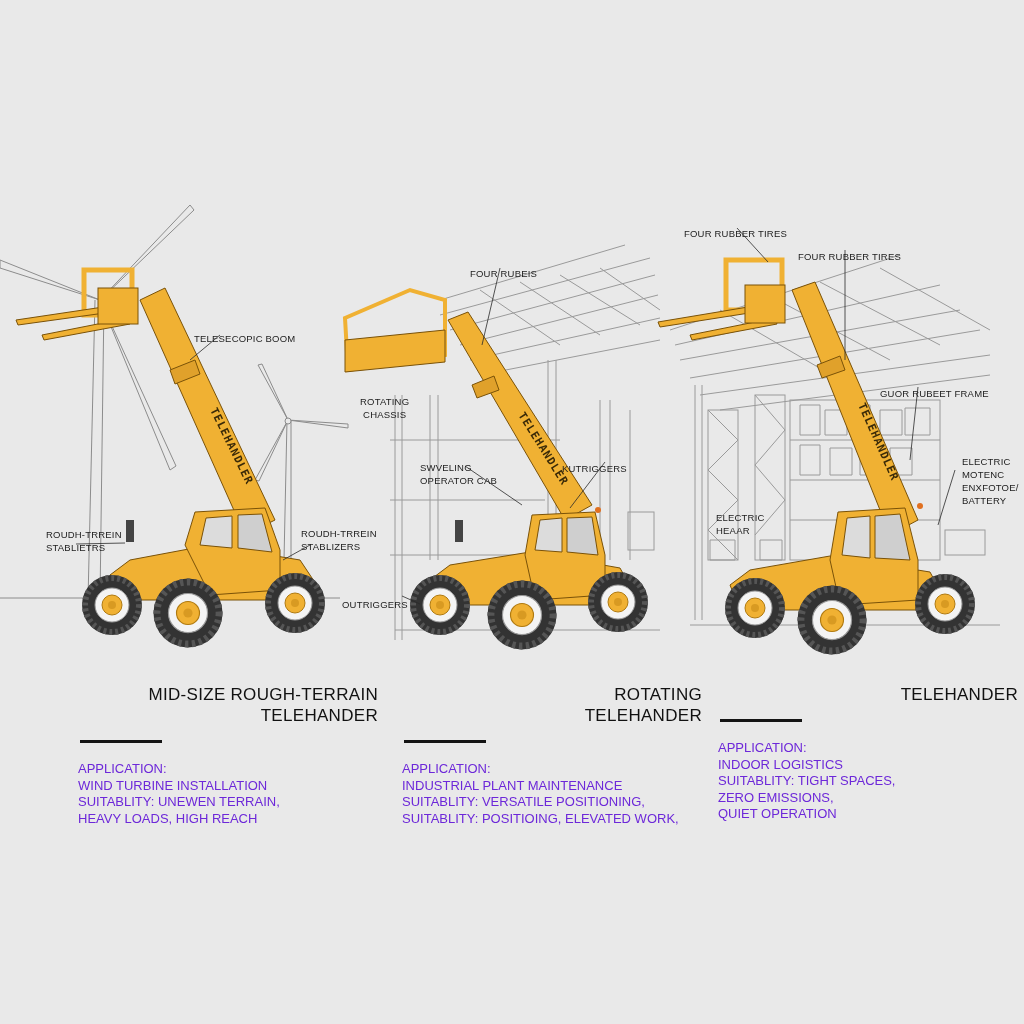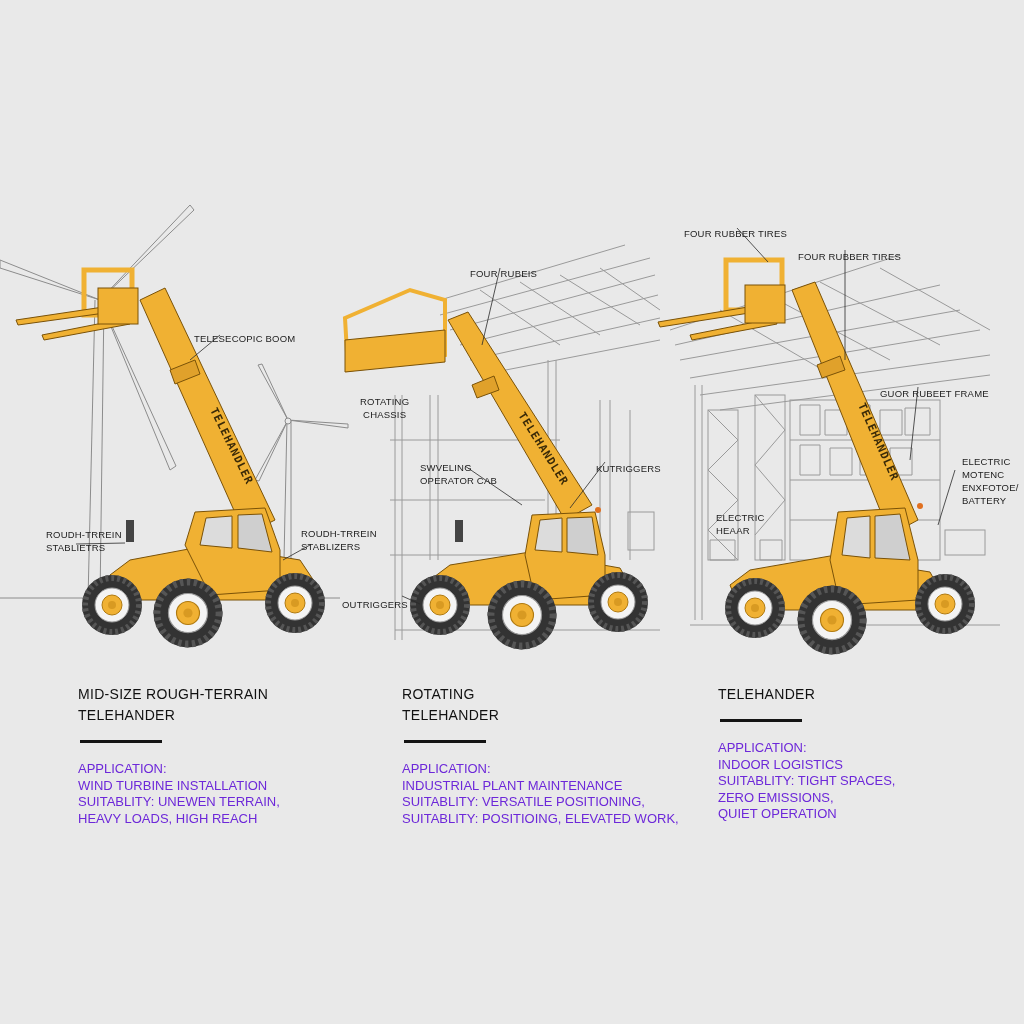--- a/index.html
+++ b/index.html
@@ -16,22 +16,22 @@
     font-size: 9.5px;
     letter-spacing: 0.2px;
     line-height: 13px;
     color: #1c1c1c;
     text-transform: uppercase;
     white-space: nowrap;
     margin-top: 12px;
   }
   .panel-text { position: absolute; top: 684px; width: 300px; }
   .panel-title {
-    font-size: 14px; font-weight: 400; letter-spacing: 0.3px;
-    line-height: 21px; color: #111; margin: 0;
+    font-size: 17px; font-weight: 400; letter-spacing: 0.3px;
+    line-height: 21px; color: #111; margin: 0; text-align: right;
   }
   .rule { width: 82px; height: 3px; background: #141414; margin: 14px 0 18px 2px; }
   .spec { font-size: 13px; line-height: 16.5px; color: #6d28d9; margin: 0; }
 </style>
 </head>
 <body>
 
 <div class="scene">
   <svg width="1024" height="660" viewBox="0 0 1024 660" xmlns="http://www.w3.org/2000/svg">
     <defs>
@@ -204,21 +204,21 @@
   <span>FOUR RUBEIS</span>
 </div>
 <div class="callout" style="left:360px; top:383px; text-align:center;">
   <div>ROTATING</div>
   <div>CHASSIS</div>
 </div>
 <div class="callout" style="left:420px; top:449px; text-align:left;">
   <div>SWVELING</div>
   <div>OPERATOR CAB</div>
 </div>
-<div class="callout" style="left:596px; top:450px;text-align:right;">
+<div class="callout" style="left:562px; top:450px;text-align:right;">
   <span>KUTRIGGERS</span>
 </div>
 
 <div class="callout" style="left:684px; top:215px;">
   <span>FOUR RUBBER TIRES</span>
 </div>
 <div class="callout" style="left:798px; top:238px;">
   <span>FOUR RUBBER TIRES</span>
 </div>
 <div class="callout" style="left:880px; top:375px;">

